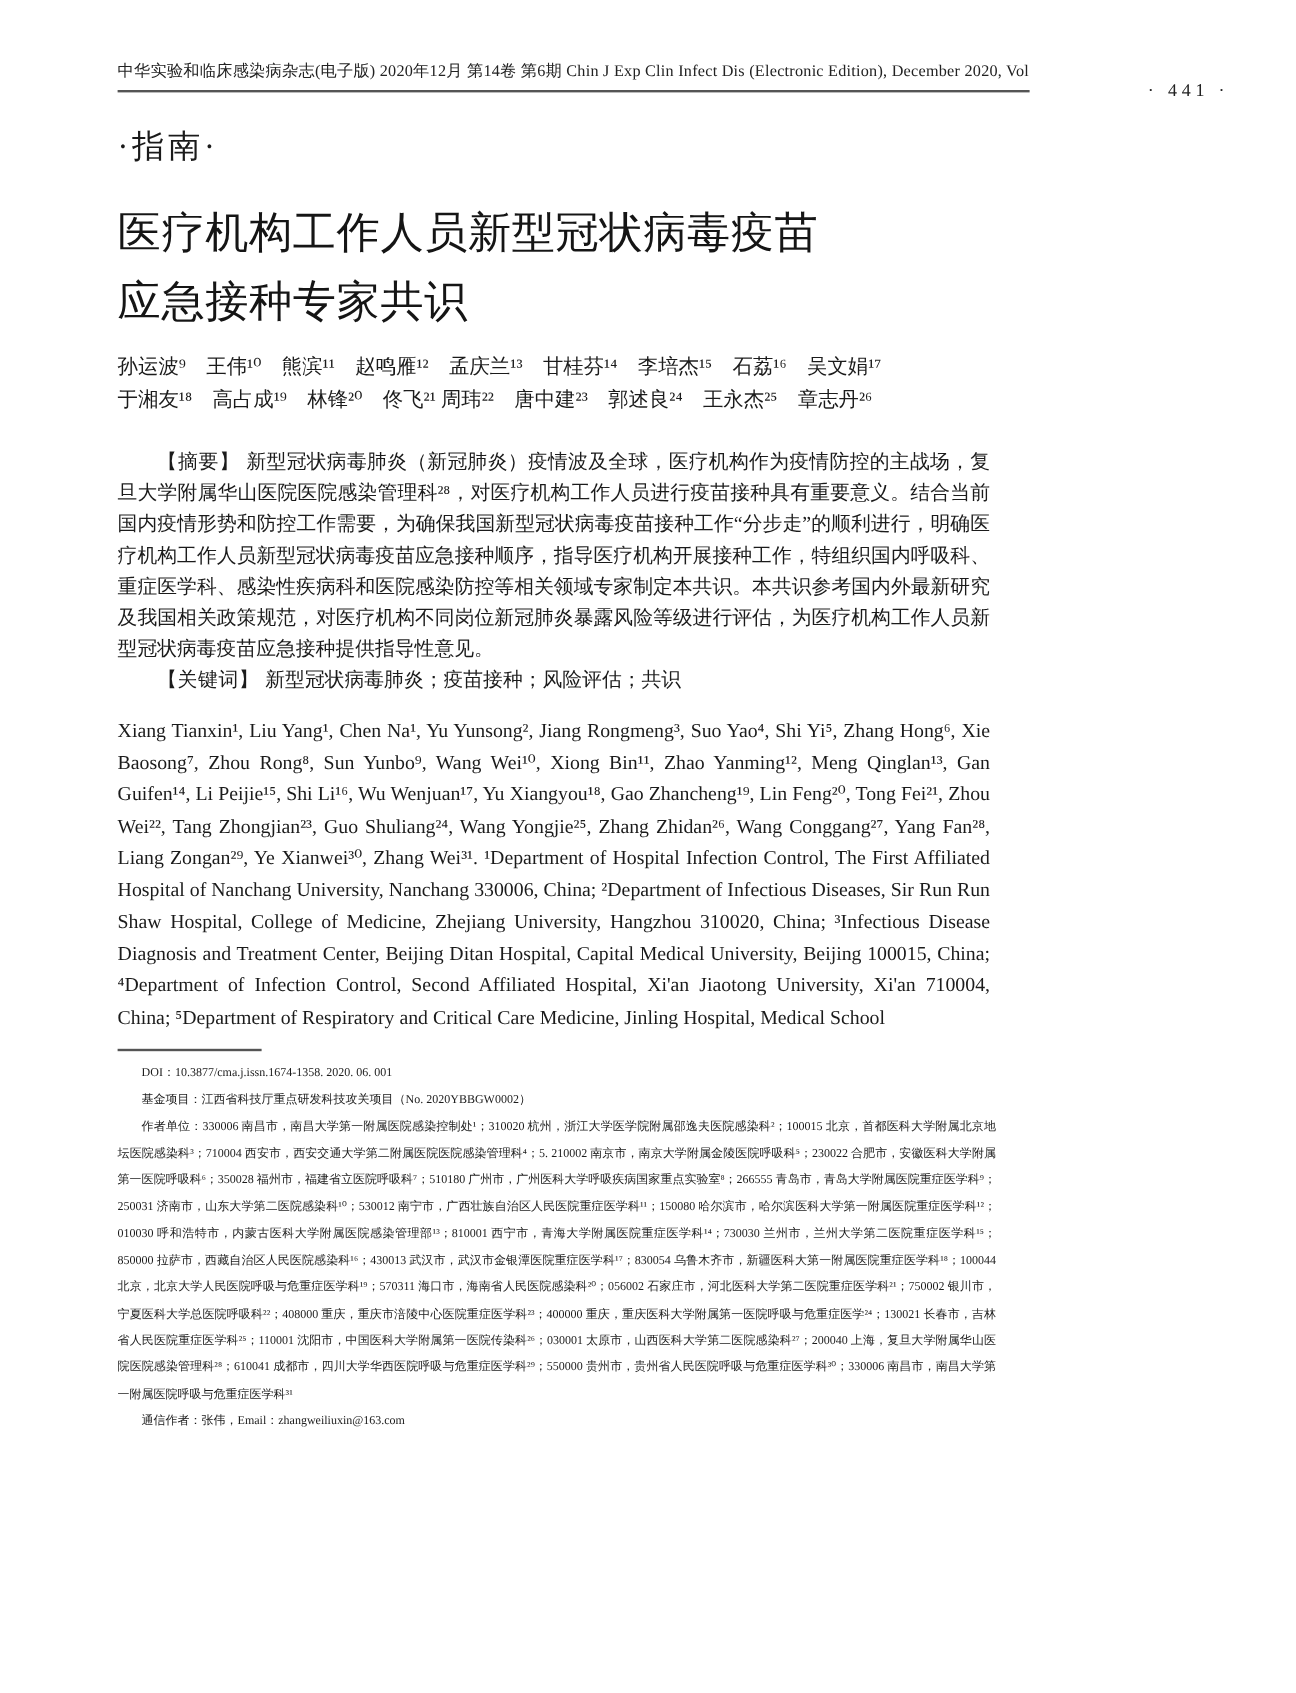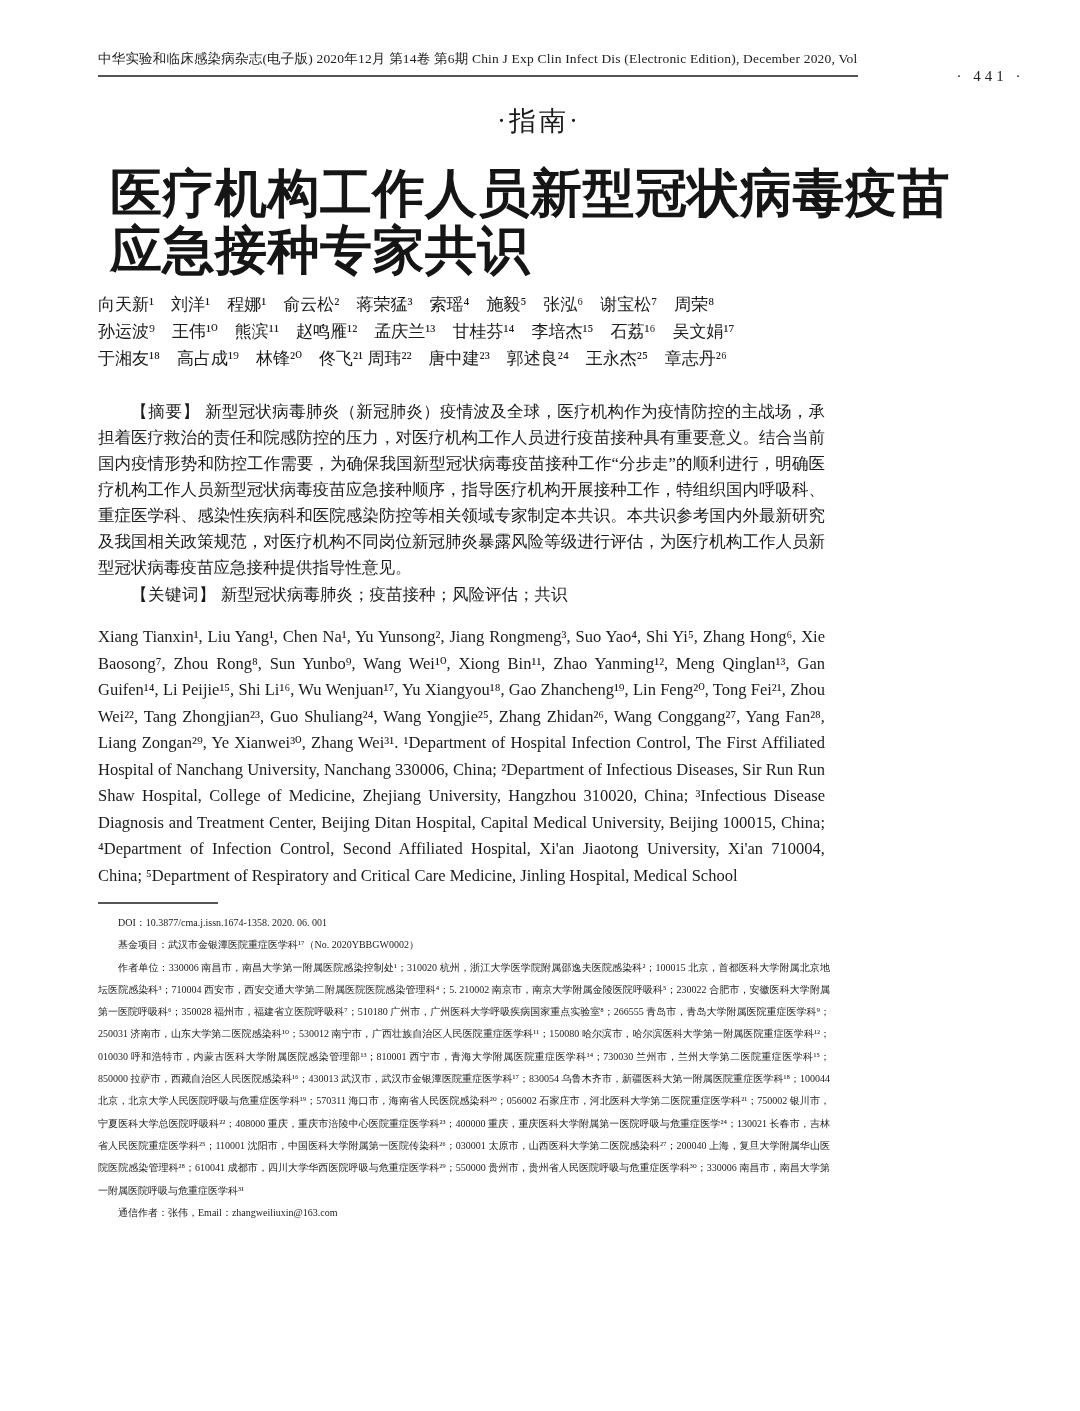--- a/index.html
+++ b/index.html
@@ -33,30 +33,30 @@
     width:175px;
     text-align:center;
     font-size:15px;
     color:#222;
     letter-spacing:4px;
   }
   
   .section-tag{
     margin-top:22px;
     width:882px;
-    text-align:center;
+    text-align:left;
     font-size:27px;
     letter-spacing:3px;
     color:#1a1a1a;
   }
   
   .title{
-    margin:26px 0 0 12px;
-    font-size:52px;
-    font-weight:bold;
+    margin:26px 0 0 0;
+    font-size:36px;
+    font-weight:normal;
     line-height:57px;
     letter-spacing:0.5px;
     color:#151515;
   }
   
   .authors-cn{
     margin-top:12px;
     font-size:17px;
     line-height:27px;
     white-space:nowrap;
@@ -117,36 +117,35 @@
   </div>
 
   <div class="section-tag">·指南·</div>
 
   <h1 class="title">
     <span>医疗机构工作人员新型冠状病毒疫苗</span><br>
     <span>应急接种专家共识</span>
   </h1>
 
   <div class="authors-cn">
-    <div>向天新¹　刘洋¹　程娜¹　俞云松²　蒋荣猛³　索瑶⁴　施毅⁵　张泓⁶　谢宝松⁷　周荣⁸</div>
     <div>孙运波⁹　王伟¹⁰　熊滨¹¹　赵鸣雁¹²　孟庆兰¹³　甘桂芬¹⁴　李培杰¹⁵　石荔¹⁶　吴文娟¹⁷</div>
     <div>于湘友¹⁸　高占成¹⁹　林锋²⁰　佟飞²¹ 周玮²²　唐中建²³　郭述良²⁴　王永杰²⁵　章志丹²⁶</div>
   </div>
 
   <div class="abstract">
-    <p class="para"><span class="label-bold">【摘要】</span><span>新型冠状病毒肺炎（新冠肺炎）疫情波及全球，医疗机构作为疫情防控的主战场，承担着医疗救治的责任和院感防控的压力，对医疗机构工作人员进行疫苗接种具有重要意义。结合当前国内疫情形势和防控工作需要，为确保我国新型冠状病毒疫苗接种工作“分步走”的顺利进行，明确医疗机构工作人员新型冠状病毒疫苗应急接种顺序，指导医疗机构开展接种工作，特组织国内呼吸科、重症医学科、感染性疾病科和医院感染防控等相关领域专家制定本共识。本共识参考国内外最新研究及我国相关政策规范，对医疗机构不同岗位新冠肺炎暴露风险等级进行评估，为医疗机构工作人员新型冠状病毒疫苗应急接种提供指导性意见。</span></p>
+    <p class="para"><span class="label-bold">【摘要】</span><span>新型冠状病毒肺炎（新冠肺炎）疫情波及全球，医疗机构作为疫情防控的主战场，复旦大学附属华山医院医院感染管理科²⁸，对医疗机构工作人员进行疫苗接种具有重要意义。结合当前国内疫情形势和防控工作需要，为确保我国新型冠状病毒疫苗接种工作“分步走”的顺利进行，明确医疗机构工作人员新型冠状病毒疫苗应急接种顺序，指导医疗机构开展接种工作，特组织国内呼吸科、重症医学科、感染性疾病科和医院感染防控等相关领域专家制定本共识。本共识参考国内外最新研究及我国相关政策规范，对医疗机构不同岗位新冠肺炎暴露风险等级进行评估，为医疗机构工作人员新型冠状病毒疫苗应急接种提供指导性意见。</span></p>
     <p class="para"><span class="label-bold">【关键词】</span><span>新型冠状病毒肺炎；疫苗接种；风险评估；共识</span></p>
   </div>
 
   <div class="english">
     <p class="en-authors">Xiang Tianxin¹, Liu Yang¹, Chen Na¹, Yu Yunsong², Jiang Rongmeng³, Suo Yao⁴, Shi Yi⁵, Zhang Hong⁶, Xie Baosong⁷, Zhou Rong⁸, Sun Yunbo⁹, Wang Wei¹⁰, Xiong Bin¹¹, Zhao Yanming¹², Meng Qinglan¹³, Gan Guifen¹⁴, Li Peijie¹⁵, Shi Li¹⁶, Wu Wenjuan¹⁷, Yu Xiangyou¹⁸, Gao Zhancheng¹⁹, Lin Feng²⁰, Tong Fei²¹, Zhou Wei²², Tang Zhongjian²³, Guo Shuliang²⁴, Wang Yongjie²⁵, Zhang Zhidan²⁶, Wang Conggang²⁷, Yang Fan²⁸, Liang Zongan²⁹, Ye Xianwei³⁰, Zhang Wei³¹. ¹Department of Hospital Infection Control, The First Affiliated Hospital of Nanchang University, Nanchang 330006, China; ²Department of Infectious Diseases, Sir Run Run Shaw Hospital, College of Medicine, Zhejiang University, Hangzhou 310020, China; ³Infectious Disease Diagnosis and Treatment Center, Beijing Ditan Hospital, Capital Medical University, Beijing 100015, China; ⁴Department of Infection Control, Second Affiliated Hospital, Xi'an Jiaotong University, Xi'an 710004, China; ⁵Department of Respiratory and Critical Care Medicine, Jinling Hospital, Medical School</p>
   </div>
 
   <hr class="footnote-rule">
 
   <div class="footnotes">
     <p>DOI：10.3877/cma.j.issn.1674-1358. 2020. 06. 001</p>
-    <p>基金项目：武汉市金银潭医院重症医学科¹⁷（No. 2020YBBGW0002）</p>
+    <p>基金项目：江西省科技厅重点研发科技攻关项目（No. 2020YBBGW0002）</p>
     <p>作者单位：330006 南昌市，南昌大学第一附属医院感染控制处¹；310020 杭州，浙江大学医学院附属邵逸夫医院感染科²；100015 北京，首都医科大学附属北京地坛医院感染科³；710004 西安市，西安交通大学第二附属医院医院感染管理科⁴；5. 210002 南京市，南京大学附属金陵医院呼吸科⁵；230022 合肥市，安徽医科大学附属第一医院呼吸科⁶；350028 福州市，福建省立医院呼吸科⁷；510180 广州市，广州医科大学呼吸疾病国家重点实验室⁸；266555 青岛市，青岛大学附属医院重症医学科⁹；250031 济南市，山东大学第二医院感染科¹⁰；530012 南宁市，广西壮族自治区人民医院重症医学科¹¹；150080 哈尔滨市，哈尔滨医科大学第一附属医院重症医学科¹²；010030 呼和浩特市，内蒙古医科大学附属医院感染管理部¹³；810001 西宁市，青海大学附属医院重症医学科¹⁴；730030 兰州市，兰州大学第二医院重症医学科¹⁵；850000 拉萨市，西藏自治区人民医院感染科¹⁶；430013 武汉市，武汉市金银潭医院重症医学科¹⁷；830054 乌鲁木齐市，新疆医科大第一附属医院重症医学科¹⁸；100044 北京，北京大学人民医院呼吸与危重症医学科¹⁹；570311 海口市，海南省人民医院感染科²⁰；056002 石家庄市，河北医科大学第二医院重症医学科²¹；750002 银川市，宁夏医科大学总医院呼吸科²²；408000 重庆，重庆市涪陵中心医院重症医学科²³；400000 重庆，重庆医科大学附属第一医院呼吸与危重症医学²⁴；130021 长春市，吉林省人民医院重症医学科²⁵；110001 沈阳市，中国医科大学附属第一医院传染科²⁶；030001 太原市，山西医科大学第二医院感染科²⁷；200040 上海，复旦大学附属华山医院医院感染管理科²⁸；610041 成都市，四川大学华西医院呼吸与危重症医学科²⁹；550000 贵州市，贵州省人民医院呼吸与危重症医学科³⁰；330006 南昌市，南昌大学第一附属医院呼吸与危重症医学科³¹</p>
     <p>通信作者：张伟，Email：zhangweiliuxin@163.com</p>
   </div>
 
 </div>
 
 </body></html>

